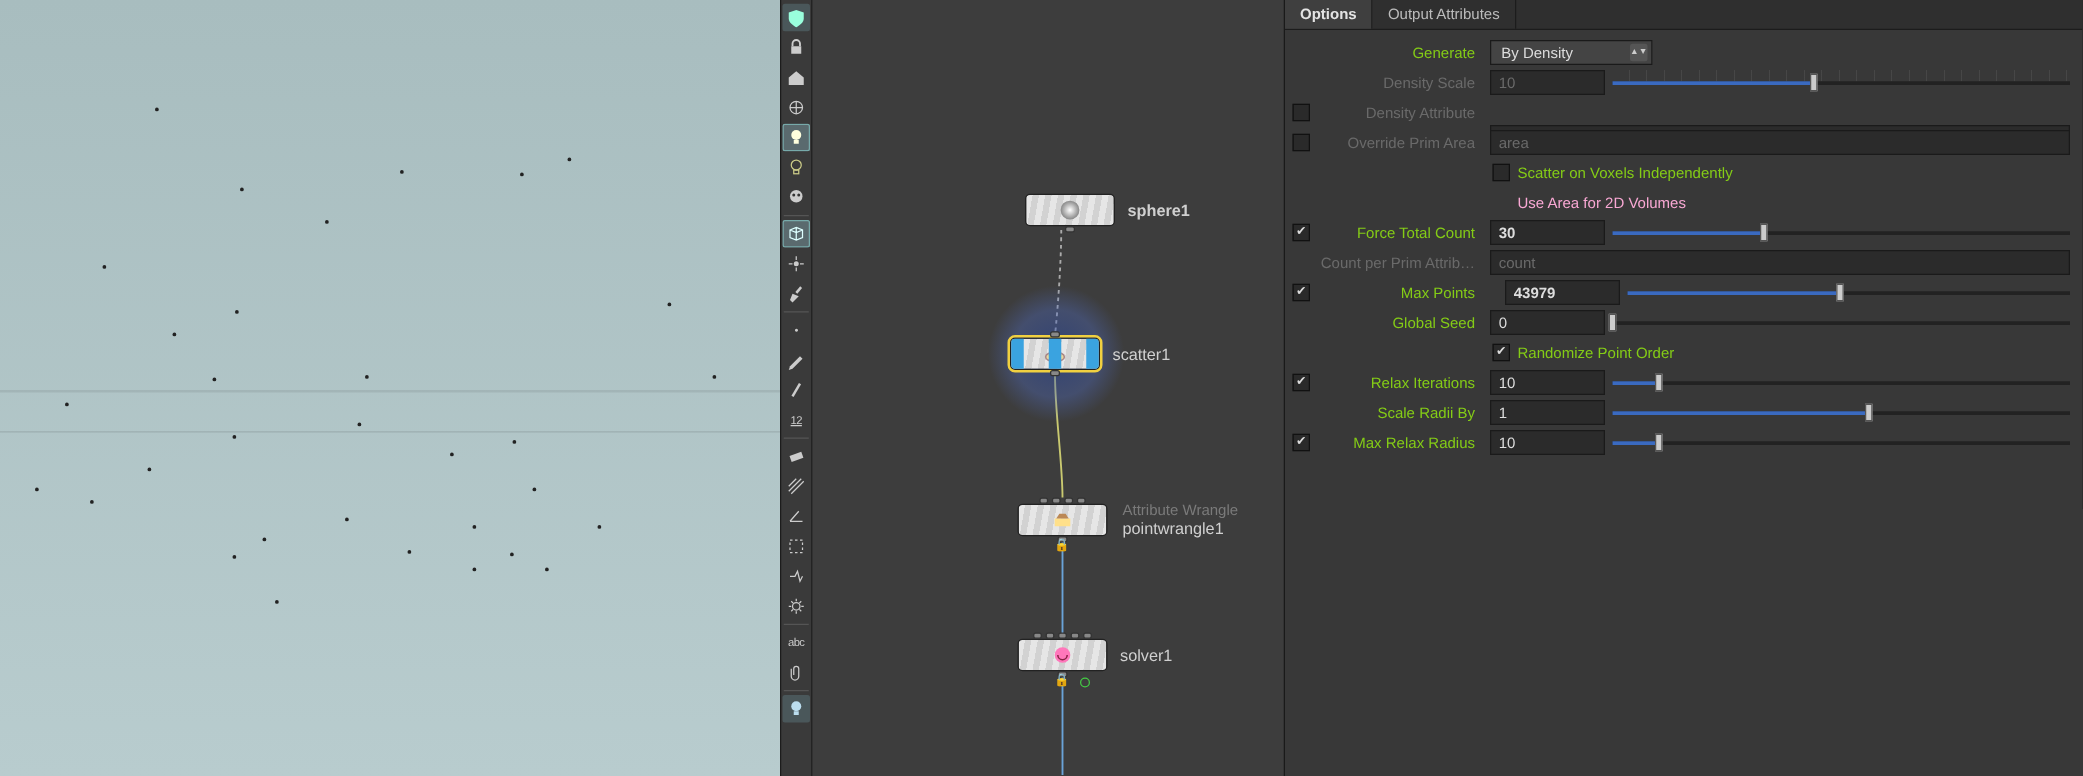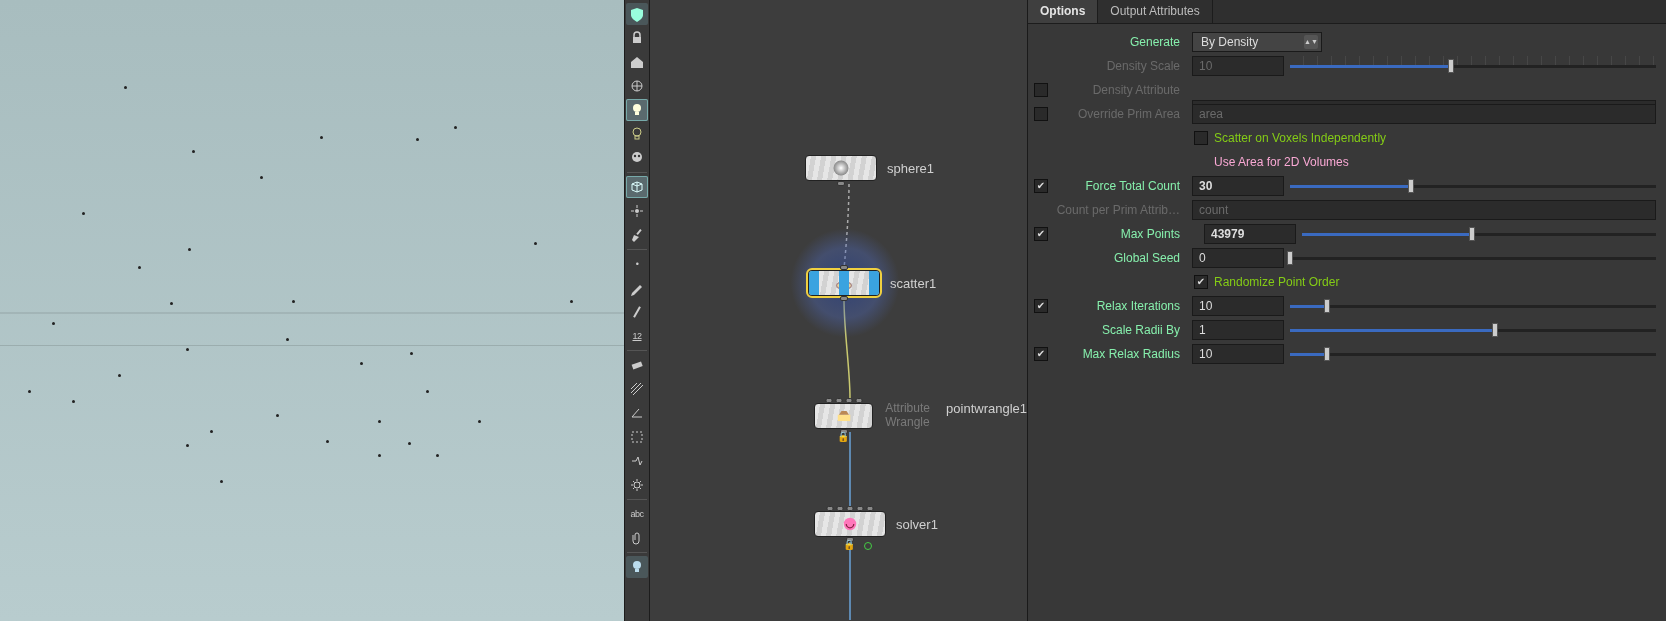--- a/index.html
+++ b/index.html
@@ -69,21 +69,21 @@
   .node .conn-top, .node .conn-bot {
     position: absolute; left: 50%; transform: translateX(-50%);
     width: 8px; height: 5px; background: #888; border: 1px solid #333; border-radius: 2px;
   }
   .node .conn-top { top: -6px; }
   .node .conn-bot { bottom: -6px; }
   .node .multi { position:absolute; top:-6px; display:flex; gap:3px; left:50%; transform:translateX(-50%); }
   .node .multi span { width:7px; height:5px; background:#888; border:1px solid #333; border-radius:2px; }
   .node .label { margin-left: 10px; color: #d0d0d0; font-size: 13px; }
   .node .sublabel { color: #7a7a7a; font-size: 12px; }
-  .node .labels { display:flex; flex-direction:row; margin-left:12px; line-height:1.15; }
+  .node .labels { display:flex; flex-direction:column; margin-left:12px; line-height:1.15; }
   .halo {
     position:absolute; width: 110px; height: 110px; border-radius:50%;
     background: radial-gradient(circle, rgba(40,70,160,0.55) 0%, rgba(80,110,200,0.35) 45%, rgba(80,110,200,0) 70%);
     z-index:0;
   }
   .node.selected .body { outline: 2px solid #f0d040; outline-offset: 0; }
   .node.selected .body::before, .node.selected .body .capL, .node.selected .body .capR {
     content:""; position:absolute; top:0; bottom:0; width:10px; background:#3aa3e0;
   }
   .node.selected .body .capL { left:0; border-radius:3px 0 0 3px; }
@@ -116,21 +116,21 @@
   }
   .row .cb {
     width: 14px; height: 14px; border: 1px solid #111; background:#2a2a2a;
     display:flex; align-items:center; justify-content:center;
     margin-left: 2px; cursor:pointer;
   }
   .row .cb.checked::after { content:"✔"; font-size:10px; color:#ddd; line-height:1; }
   .row .cb-spacer { width:14px; margin-left:2px; }
   .row .lbl {
     width: 132px; text-align: right; padding-right: 6px;
-    font-size: 12px; color:#86efac; white-space:nowrap; overflow:hidden; text-overflow:ellipsis;
+    font-size: 12px; color:#84cc16; white-space:nowrap; overflow:hidden; text-overflow:ellipsis;
   }
   .row.disabled .lbl, .row.disabled .field, .row.disabled .cb { color:#6a6a6a; }
   .row.disabled .field { color:#6a6a6a; }
   .field {
     height: 20px; padding: 2px 6px;
     background: #2b2b2b; border: 1px solid #1a1a1a;
     color: #ddd; font-size: 12px;
     width: 92px;
   }
   .field.dim { color:#666; }
@@ -335,21 +335,21 @@
   </div>
 
   <div class="network">
     <svg class="wires">
       <path d="M 199 184 C 199 210, 196 250, 194 268" stroke="#aaa" stroke-width="1.5" fill="none" stroke-dasharray="3 3"></path>
       <path d="M 194 300 C 194 330, 200 370, 200 398" stroke="#c9c970" stroke-width="1.5" fill="none"></path>
       <path d="M 200 432 C 200 460, 200 490, 200 508" stroke="#6aa3d8" stroke-width="1.5" fill="none"></path>
       <path d="M 200 540 C 200 560, 200 580, 200 620" stroke="#6aa3d8" stroke-width="1.5" fill="none"></path>
     </svg>
 
-    <div class="node" style="left:155px; top:155px;">
+    <div class="node" style="left:170px; top:155px;font-weight:bold;">
       <div class="body">
         <span class="conn-bot"></span>
         <span class="iconbox">
           <svg viewBox="0 0 16 16">
               <defs>
                 <radialGradient id="sg">
                   <stop offset="0" stop-color="#fff"></stop>
                   <stop offset="1" stop-color="#888"></stop>
                 </radialGradient>
               </defs>

